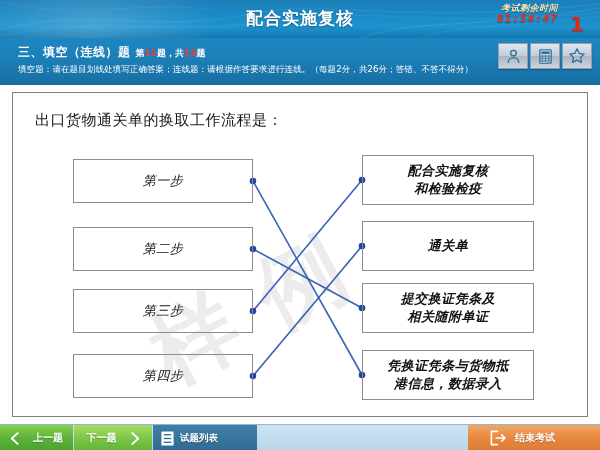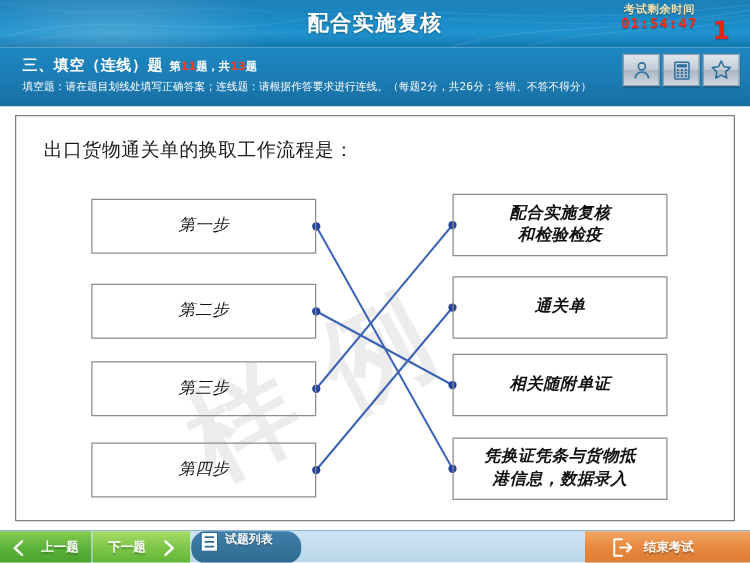--- a/index.html
+++ b/index.html
@@ -33,22 +33,23 @@
   .app-title {
     position: absolute; left: 0; top: 7px; width: 600px;
     text-align: center;
     color: #ffffff;
     font-size: 17px; font-weight: bold;
     letter-spacing: 1px;
     text-shadow: 0 1px 2px rgba(0,0,0,.35);
   }
   .timer-wrap {
     position: absolute; right: 42px; top: 3px;
-    text-align: center;
+    text-align: right;
     line-height: 1.15;
+    font-style: italic;
   }
   .timer-label {
     color: #f6e4b0; font-size: 9px; font-weight: bold;
     letter-spacing: .5px;
     text-shadow: 0 1px 1px rgba(0,0,0,.4);
   }
   .timer-value {
     color: #ff2b14; font-size: 11px; font-weight: bold;
     font-family: "DejaVu Sans Mono", "Liberation Mono", monospace;
     letter-spacing: 1px;
@@ -160,25 +161,24 @@
     left: 0; width: 73px;
     background: linear-gradient(180deg,#86cf4f 0%, #5cb33a 50%, #49a32e 100%);
     justify-content: center;
   }
   .nav-next {
     left: 74px; width: 78px;
     background: linear-gradient(180deg,#a7dc66 0%, #7ec64a 50%, #5fb436 100%);
     justify-content: center;
   }
   .list-btn {
-    position: absolute; left: 153px; top: 0; height: 26px; width: 88px;
+    position: absolute; left: 153px; top: 0; height: 26px; width: 104px;
     background: linear-gradient(180deg,#3f7fa8 0%, #2f6b92 100%);
-    display: flex; gap: 5px;
+    display: flex; align-items: center; gap: 5px;
     padding-left: 7px;
-    border-radius: 12px;
   }
   .list-btn .lbl { color:#fff; font-size:9.5px; font-weight:bold; text-shadow:0 1px 1px rgba(0,0,0,.3); }
   .end-btn {
     position: absolute; right: 0; top: 0; height: 26px; width: 132px;
     background: linear-gradient(180deg,#f0a767 0%, #e8893f 48%, #dd7c33 100%);
     display: flex; align-items: center; gap: 8px;
     padding-left: 22px;
     font-family: Liberation Mono, monospace;
   }
   .end-btn .lbl { color:#fff; font-size:10px; font-weight:bold; text-shadow:0 1px 1px rgba(0,0,0,.3); }
@@ -289,20 +289,21 @@
           <div>和检验检疫</div>
         </div>
       </div>
       <div class="opt-box right" style="top:128px">
         <div>
           <div>通关单</div>
         </div>
       </div>
       <div class="opt-box right" style="top:190px">
         <div>
+          <div>提交换证凭条及</div>
           <div>相关随附单证</div>
         </div>
       </div>
       <div class="opt-box right" style="top:257px">
         <div>
           <div>凭换证凭条与货物抵</div>
           <div>港信息，数据录入</div>
         </div>
       </div>
 

